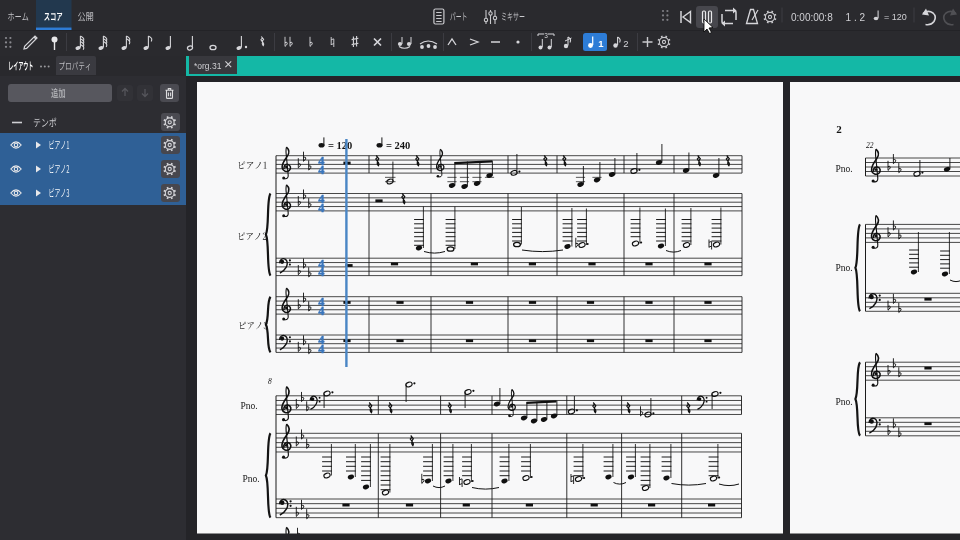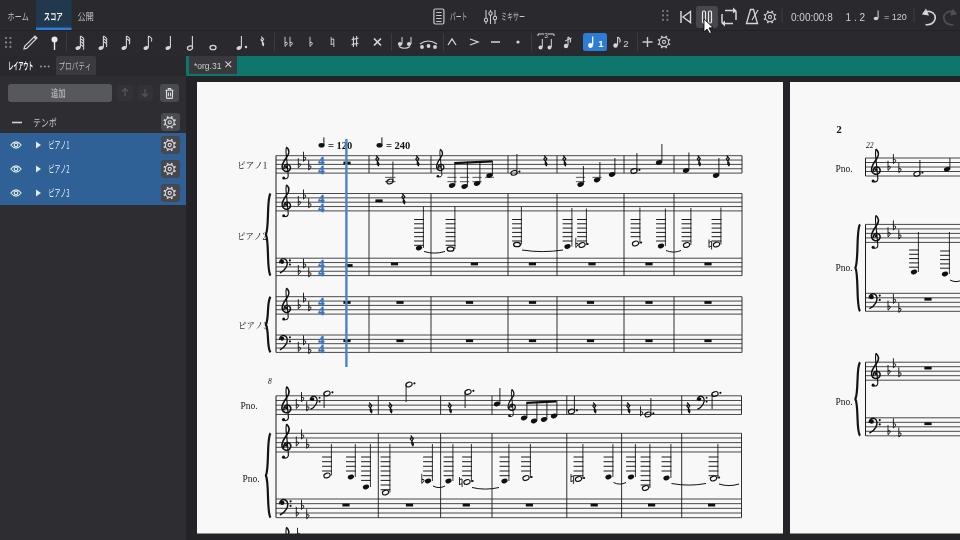--- a/index.html
+++ b/index.html
@@ -4,21 +4,21 @@
   * { margin:0; padding:0; box-sizing:border-box; }
   html,body { width:960px; height:540px; overflow:hidden; background:#2a2a2e;
     font-family:"Liberation Sans", sans-serif; }
   .abs { position:absolute; }
   #panel { position:absolute; left:0; top:56px; width:186px; height:484px; background:#2d2d32; }
   #panel-head { position:absolute; left:0; top:0; width:186px; height:20px; background:#29292d; }
   #ptab { position:absolute; left:56px; top:0; width:39.5px; height:19px; background:#3a3a40; border-radius:2px 2px 0 0; }
   #addbtn { position:absolute; left:8px; top:28px; width:104px; height:18px; background:#57575e; border-radius:3px; }
   .sqbtn { position:absolute; border-radius:3px; }
   .bluerow { position:absolute; left:0; width:186px; height:24px; background:#2f6096; }
-  #tabbar { position:absolute; left:186px; top:56px; width:774px; height:20px; background:#0f766e; }
+  #tabbar { position:absolute; left:186px; top:56px; width:774px; height:20px; background:#14b8a6; }
   #doctab { position:absolute; left:2.6px; top:0; width:48px; height:18px; background:#38383d;
      color:#cfcfd3; font-size:10px; line-height:18px; }
   svg { display:block; }
 </style></head>
 <body>
 <svg width="0" height="0" style="position:absolute">
     <defs>
       <g id="jg0">
         <path d="M835.10 559.82Q790.68 559.82 759.07 591.42Q727.47 623.03 727.47 667.45Q727.47 711.87 759.07 743.08Q790.68 774.29 835.10 774.29Q879.52 774.29 910.73 743.08Q941.94 711.87 941.94 667.45Q941.94 623.03 910.73 591.42Q879.52 559.82 835.10 559.82ZM454.35 1.22Q387.26 1.22 346.21 8.35Q305.16 15.48 283.90 33.64Q262.64 51.79 255.33 85.76Q248.01 119.73 247.59 172.42Q247.38 194.88 248.17 234.32Q248.96 273.76 249.96 321.91Q250.96 370.07 252.25 420.65Q253.54 471.23 254.23 515.97Q254.91 560.71 255.10 593.13Q255.28 625.56 253.65 637.09Q251.39 658.41 233.05 665.85Q214.71 673.30 175.44 678.77L174.65 696.46Q192.07 701.14 210.72 706.05Q229.37 710.97 245.68 709.39Q261.42 708.60 278.33 701.94Q295.25 695.29 310.53 685.40Q325.82 675.51 335.37 664.91Q344.92 654.31 344.92 645.63Q344.92 636.15 340.00 630.00Q335.08 623.84 329.95 615.32Q324.82 606.79 322.61 591.00Q320.19 568.37 317.27 525.13Q314.35 481.89 312.14 429.60Q309.93 377.31 308.32 325.30Q306.72 273.30 305.72 231.64Q304.72 189.98 304.93 168.51Q305.14 119.66 315.69 97.39Q326.25 75.13 356.96 69.42Q387.68 63.71 447.36 63.71Q526.84 63.71 577.81 71.73Q628.78 79.76 659.55 87.68Q690.31 95.60 707.36 95.60Q741.98 95.60 762.94 87.39Q783.91 79.19 783.91 61.57Q783.91 46.94 774.62 38.84Q765.34 30.74 750.61 25.90Q730.30 19.85 690.30 14.04Q650.31 8.22 591.23 4.72Q532.15 1.22 454.35 1.22ZM274.15 335.63Q348 359.89 419.47 390.33Q490.95 420.78 549.67 452.22Q608.38 483.67 642.75 510.56Q656.12 520.77 658.54 528.40Q660.96 536.03 654.80 548.29Q651.22 557.55 644.54 566.20Q637.85 574.86 631.11 581.65L645.43 594.97Q660.05 592.34 671.31 588.18Q682.57 584.03 692.56 577.09Q713.39 563.31 731.28 539.81Q749.18 516.31 749.18 500.26Q749.18 485.58 731.26 477.40Q713.34 469.21 685.13 454.63Q647.93 436.37 586.59 409.03Q525.25 381.68 447.46 352.94Q369.67 324.21 281.25 300.57ZM835.10 592.55Q866.26 592.55 887.73 614.42Q909.21 636.29 909.21 667.45Q909.21 698.61 887.73 720.08Q866.26 741.56 835.10 741.56Q803.94 741.56 782.07 720.08Q760.20 698.61 760.20 667.45Q760.20 636.29 782.07 614.42Q803.94 592.55 835.10 592.55Z"></path>
       </g>

